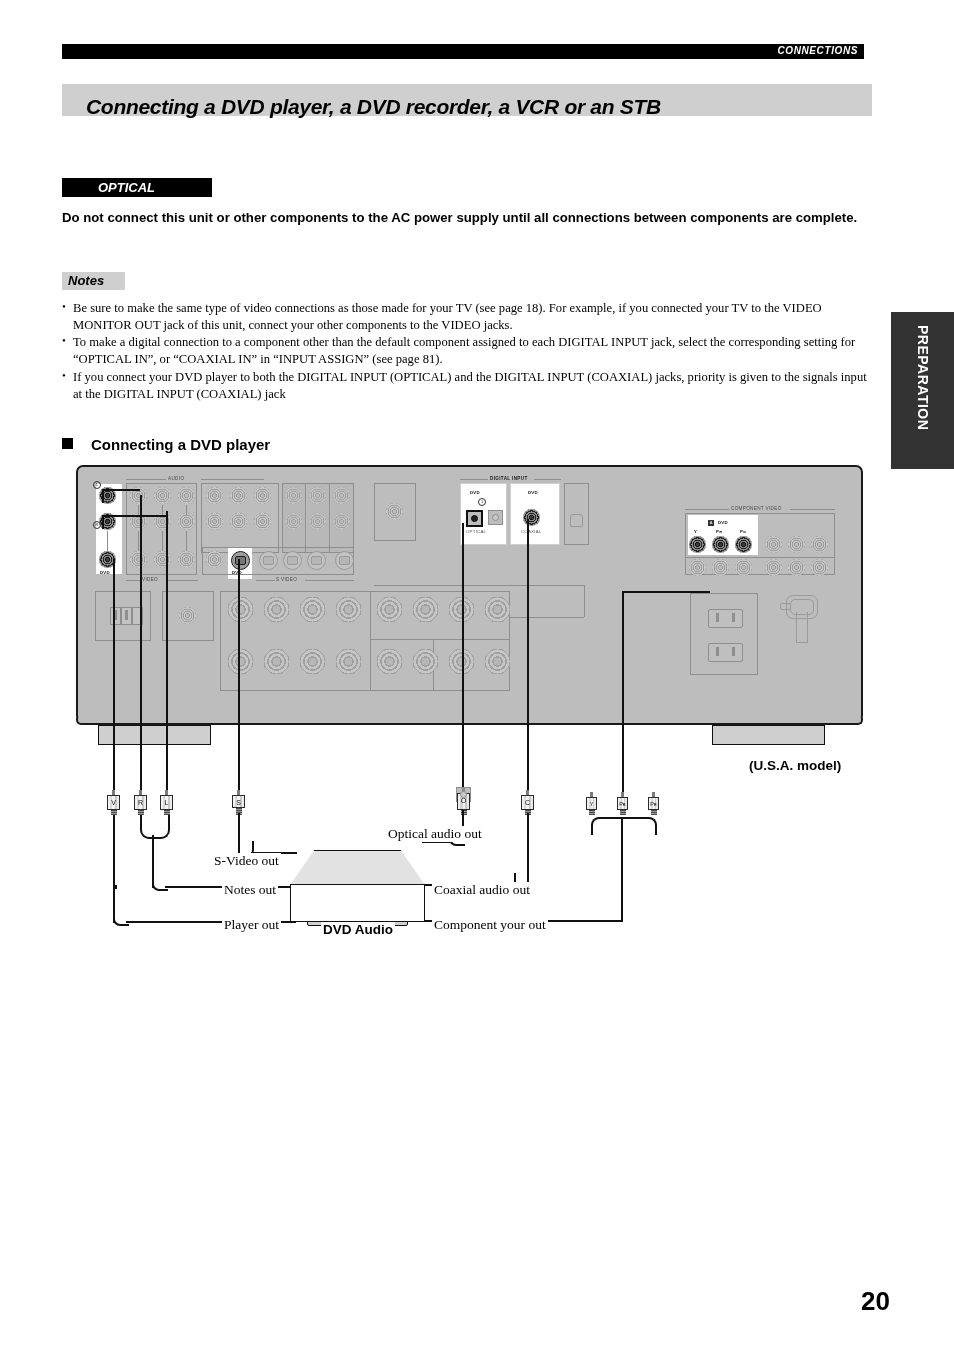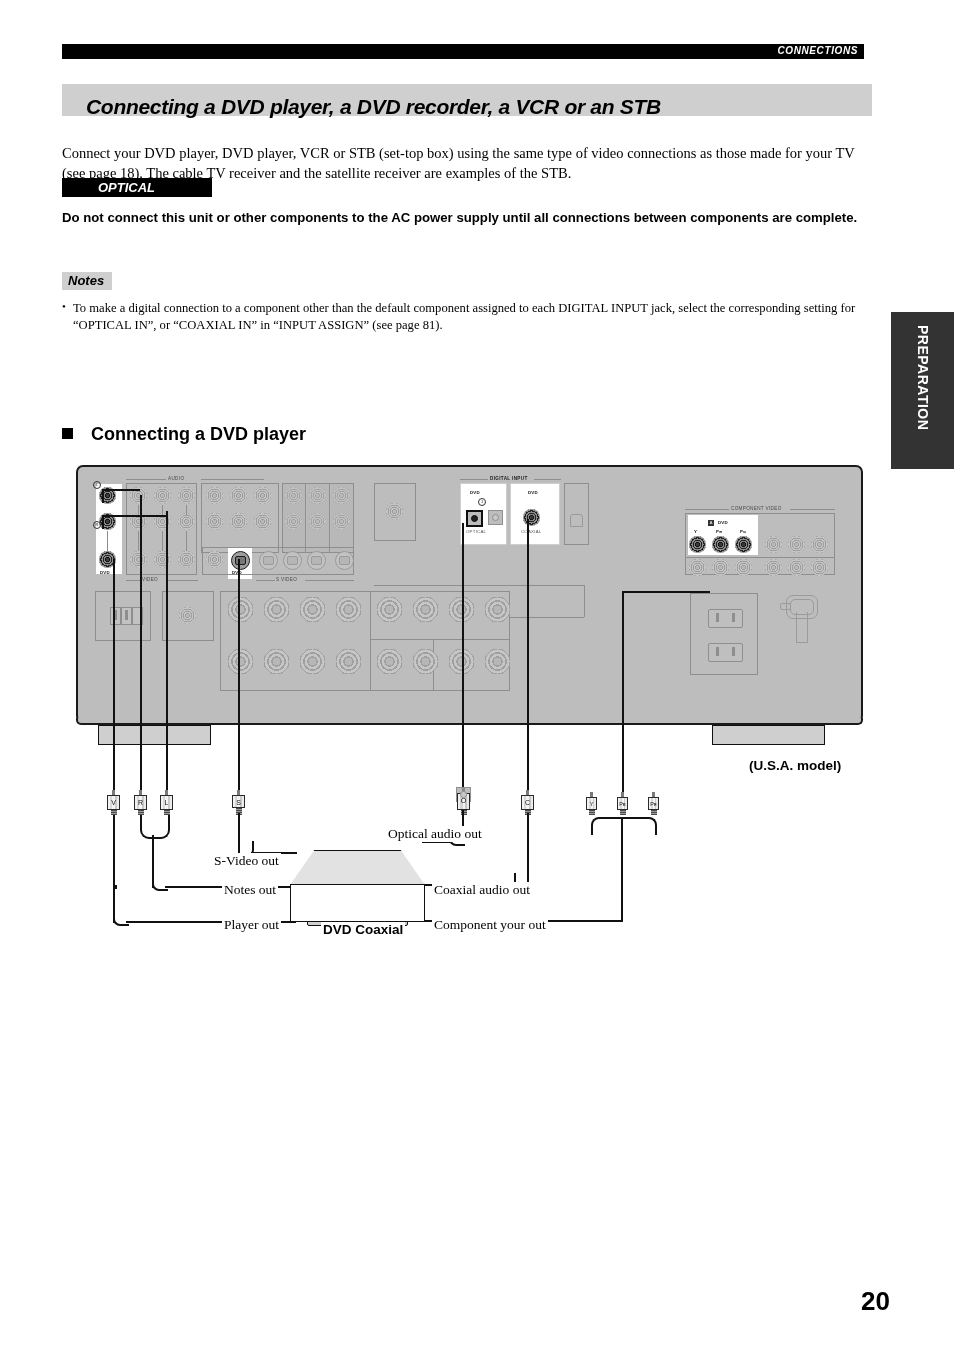--- a/index.html
+++ b/index.html
@@ -20,29 +20,29 @@
      font-size:21px;letter-spacing:-0.3px;white-space:nowrap;}
 
   .intro{position:absolute;left:62px;top:128px;width:800px;font-size:14.5px;line-height:1.42;}
 
   .caution-tag{position:absolute;left:62px;top:178px;width:150px;height:19px;background:#000;}
   .caution-tag span{position:absolute;left:36px;top:2px;color:#fff;
      font-family:"Liberation Sans",sans-serif;font-weight:bold;font-style:italic;font-size:13px;}
   .caution-body{position:absolute;left:62px;top:208px;width:800px;
      font-family:"Liberation Sans",sans-serif;font-weight:bold;font-size:13.2px;line-height:1.5;}
 
-  .notes-tag{position:absolute;left:62px;top:272px;background:#cfcfcf;padding:1px 8px 2px 6px;
+  .notes-tag{position:absolute;left:62px;top:272px;background:#cfcfcf;padding:1px 21px 2px 6px;
      font-family:"Liberation Sans",sans-serif;font-style:italic;font-weight:bold;font-size:13px;}
   .notes{position:absolute;left:62px;top:300px;width:805px;font-size:12.6px;line-height:1.36;}
   .notes li{list-style:none;position:relative;padding-left:11px;margin-bottom:0px;}
   .notes li:before{content:"\2022";position:absolute;left:0;top:-1px;font-size:11px;}
   .notes ul{margin:0;padding:0;}
 
-  .sub-head{position:absolute;left:62px;top:424px;
-     font-family:"Liberation Sans",sans-serif;font-weight:bold;font-size:18px;}
+  .sub-head{position:absolute;left:62px;top:436px;
+     font-family:"Liberation Sans",sans-serif;font-weight:bold;font-size:15px;}
   .sub-head .sq{display:inline-block;width:11px;height:11px;background:#000;margin-right:18px;
      vertical-align:1px;}
 
   
   .side-tab{position:absolute;left:891px;top:312px;width:63px;height:157px;background:#333;}
   .side-tab span{position:absolute;color:#fff;font-family:"Liberation Sans",sans-serif;
      font-weight:bold;font-size:14px;letter-spacing:.5px;white-space:nowrap;
      transform:rotate(90deg);transform-origin:left top;left:40px;top:13px;}
 
   
@@ -191,31 +191,32 @@
 <div class="page">
 
   <div class="hdr-bar">
     <span>CONNECTIONS</span>
   </div>
 
   <div class="title-band">
     <h1>Connecting a DVD player, a DVD recorder, a VCR or an STB</h1>
   </div>
 
-  <p class="intro">Connect your DVD player, DVD player, VCR or STB (set-top box) using the same type of video connections as those made for your TV (see page 18). The cable TV receiver and the satellite receiver are examples of the STB.</p>
 
   <div class="caution-tag">
     <span>OPTICAL</span>
   </div>
   <div class="caution-body">Do not connect this unit or other components to the AC power supply until all connections between components are complete.</div>
 
   <div class="notes-tag">Notes</div>
   <div class="notes">
     <ul>
+      <li>Be sure to make the same type of video connections as those made for your TV (see page 18). For example, if you connected your TV to the VIDEO MONITOR OUT jack of this unit, connect your other components to the VIDEO jacks.</li>
       <li>To make a digital connection to a component other than the default component assigned to each DIGITAL INPUT jack, select the corresponding setting for “OPTICAL IN”, or “COAXIAL IN” in “INPUT ASSIGN” (see page 81).</li>
+      <li>If you connect your DVD player to both the DIGITAL INPUT (OPTICAL) and the DIGITAL INPUT (COAXIAL) jacks, priority is given to the signals input at the DIGITAL INPUT (COAXIAL) jack</li>
     </ul>
   </div>
 
   <div class="sub-head">
     <span class="sq"></span><span>Connecting a DVD player</span>
   </div>
 
   <div class="side-tab">
     <span>PREPARATION</span>
   </div>
@@ -514,21 +515,21 @@
 
     <div class="cabc" style="left:529px;top:362px;width:62px;height:16px;border-bottom:none;border-radius:8px 8px 0 0;"></div>
     <div class="cab cabv" style="left:559px;top:362px;height:105px;"></div>
     <div class="cab cabh" style="left:362px;top:465px;width:199px;"></div>
 
     <div class="dvd-top" style="left:228px;top:395px;width:135px;height:35px;
       clip-path:polygon(18% 0, 82% 0, 100% 100%, 0 100%);"></div>
     <div class="dvd-front" style="left:228px;top:429px;width:135px;height:38px;"></div>
     <div class="dvd-foot" style="left:245px;top:466px;width:24px;"></div>
     <div class="dvd-foot" style="left:322px;top:466px;width:24px;"></div>
-    <div class="dlbl bold" style="left:259px;top:467px;">DVD Coaxial</div>
+    <div class="dlbl bold" style="left:259px;top:467px;">DVD Audio</div>
 
     <div class="dlbl" style="left:288px;top:371px;margin-left:36px;">Optical audio out</div>
     <div class="dlbl" style="left:150px;top:398px;">S-Video out</div>
     <div class="dlbl" style="left:160px;top:427px;">Notes out</div>
     <div class="dlbl" style="left:160px;top:462px;">Player out</div>
     <div class="dlbl" style="left:370px;top:427px;">Coaxial audio out</div>
     <div class="dlbl" style="left:370px;top:462px;">Component your out</div>
 
   </div>
 </div>

